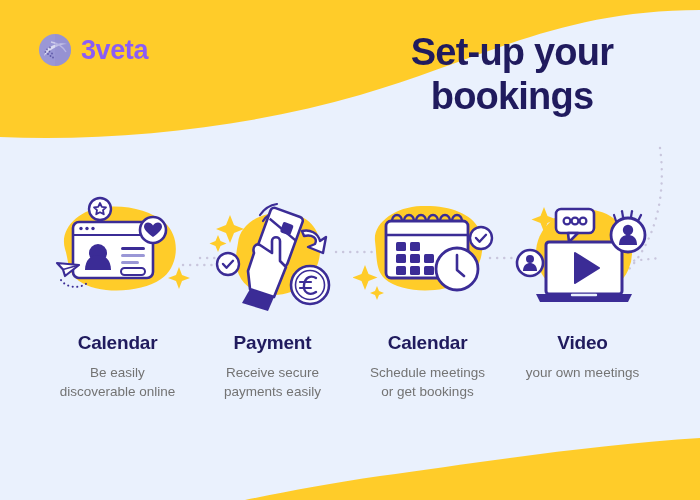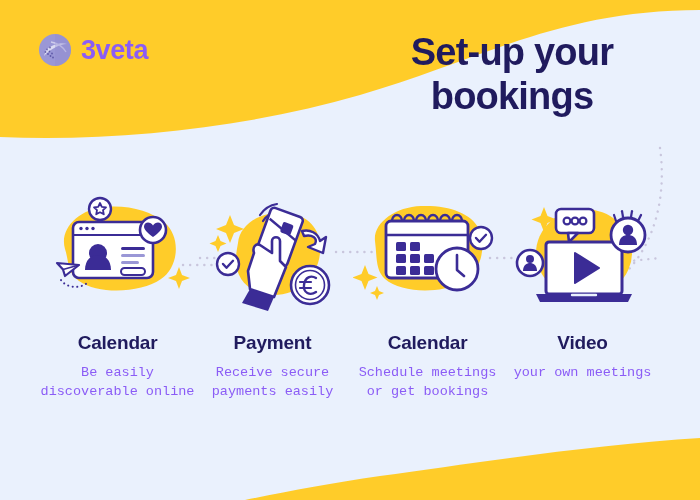--- a/index.html
+++ b/index.html
@@ -31,23 +31,22 @@
     position:absolute;left:0;top:185px;width:700px;
     display:flex;justify-content:center;align-items:flex-start;
   }
   .card{width:155px;display:flex;flex-direction:column;align-items:center;}
   .card-art{width:150px;height:135px;position:relative;}
   .card-art svg{position:absolute;left:0;top:0;}
   .card-title{
     margin-top:12px;font-size:19px;font-weight:700;color:#201b5e;letter-spacing:-0.2px;
   }
   .card-desc{
-    margin-top:9px;font-size:13.5px;line-height:19px;color:#8b5cf6;text-align:center;
+    margin-top:9px;font-size:13.5px;line-height:19px;color:#737373;text-align:center;
     font-weight:400;
-    font-family:Liberation Mono, monospace;
   }
 </style>
 </head>
 <body>
 
 <div class="stage">
 
   <svg class="wave" viewBox="0 0 700 500" xmlns="http://www.w3.org/2000/svg">
     <rect x="0" y="0" width="700" height="500" fill="#eaf1fd"></rect>
     <path d="M0,0 L700,0 L700,10 C560,10 480,60 360,95 C250,127 120,142 0,137 Z" fill="#ffcc29"></path>

